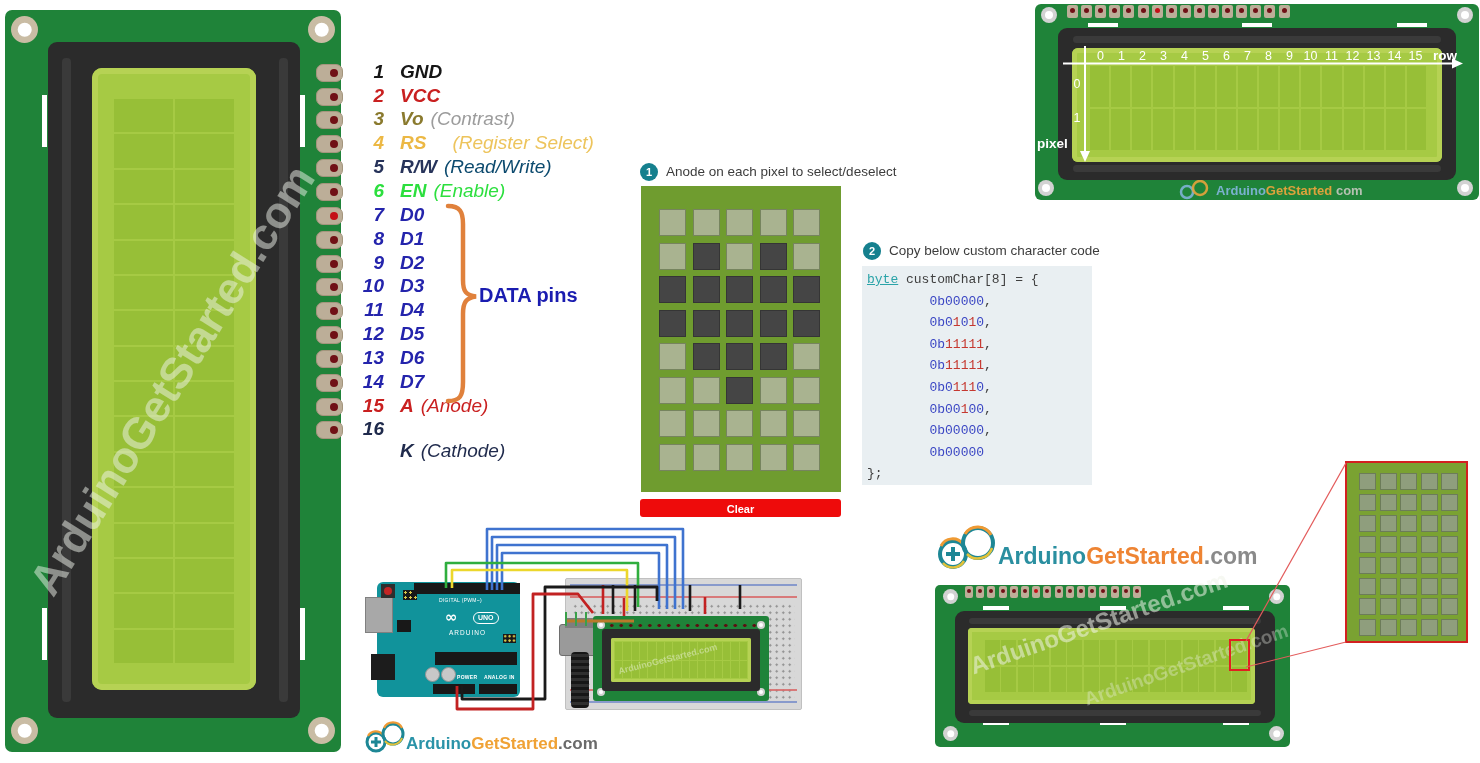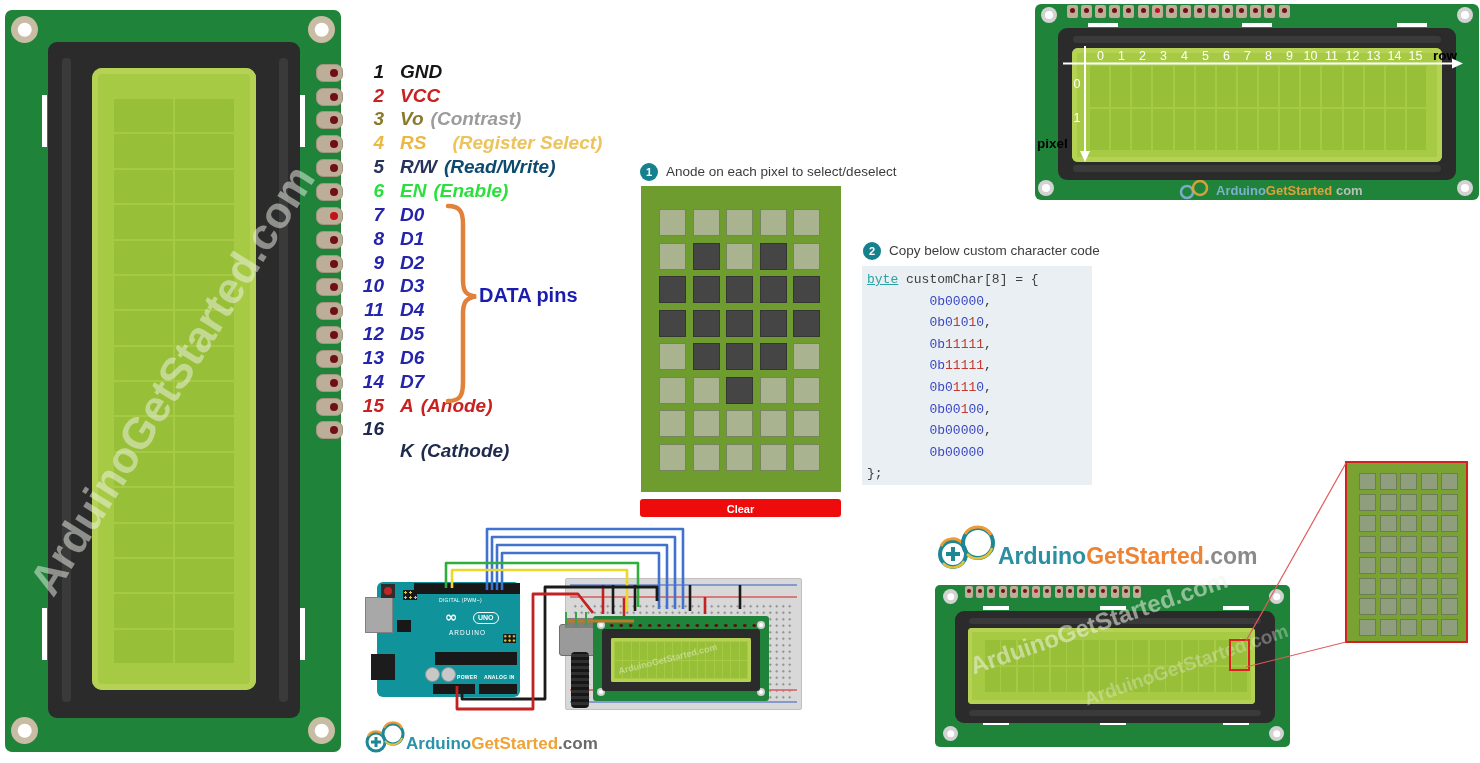--- a/index.html
+++ b/index.html
@@ -14,37 +14,37 @@
   .cellgrid div{background:#97bf37;}
   .hole{position:absolute;background:#c9bca4;border-radius:50%;}
   .hole i{position:absolute;left:50%;top:50%;transform:translate(-50%,-50%);width:54%;height:54%;background:#fff;border-radius:50%;display:block;}
   .screw{position:absolute;background:#d2d2d2;border-radius:50%;}
   .screw i{position:absolute;left:50%;top:50%;transform:translate(-50%,-50%);width:50%;height:50%;background:#fff;border-radius:50%;display:block;}
   .tab{position:absolute;background:#fff;}
   .wm{position:absolute;color:rgba(240,244,235,0.5);white-space:nowrap;font-weight:bold;pointer-events:none;}
   
   .pinrow-num{position:absolute;left:340px;width:44px;text-align:right;font:bold italic 19px "Liberation Sans",sans-serif;}
   .pinrow-label{position:absolute;left:400px;font:bold italic 19px "Liberation Sans",sans-serif;white-space:nowrap;}
-  .pinrow-label .paren{font-weight:bold;font-style:italic;margin-left:7px;}
+  .pinrow-label .paren{font-weight:normal;font-style:italic;margin-left:7px;}
   
   .badge{position:absolute;width:18px;height:18px;border-radius:50%;background:#15808e;color:#fff;
          font:bold 11px "Liberation Sans",sans-serif;text-align:center;line-height:18px;}
   .steptext{position:absolute;font:13.5px "Liberation Sans",sans-serif;color:#3c3c3c;white-space:nowrap;}
   #editor{position:absolute;left:641px;top:186px;width:200px;height:306px;background:#6f9c2f;}
   .pxcell{position:absolute;width:27px;height:27px;box-sizing:border-box;}
   .px-off{background:#a9b390;border:1px solid #76845e;}
   .px-on{background:#454545;border:1px solid #353535;}
   #clear-btn{position:absolute;left:640px;top:499px;width:201px;height:18px;background:#ee0b0b;border:none;border-radius:3px;
              color:#fff;font:bold 11px "Liberation Sans",sans-serif;text-align:center;line-height:18px;cursor:pointer;}
   #codeblock{position:absolute;left:862px;top:266px;width:230px;height:219px;background:#e9eff2;}
   #code-pre{margin:0;padding:3px 0 0 5px;font:13px "Liberation Mono","DejaVu Sans Mono",monospace;line-height:21.6px;white-space:pre;color:#3f3f3f;}
   .ck{color:#2aa3a8;text-decoration:underline;} .c0{color:#3b47c4;} .c1{color:#c53830;}
   
   .axis-num{position:absolute;color:#fff;font:12.5px "Liberation Sans",sans-serif;text-align:center;}
-  .axis-label{position:absolute;color:#000000;font:bold 13.5px "Liberation Sans",sans-serif;}
+  .axis-label{position:absolute;color:#ffffff;font:bold 13.5px "Liberation Sans",sans-serif;}
   
   #breadboard{position:absolute;left:565px;top:578px;width:235px;height:130px;background:#d8d8d8;border:1px solid #c0c0c0;border-radius:2px;}
   .bb-dots{position:absolute;left:6px;top:24px;width:223px;height:98px;
            background-image:radial-gradient(circle,#909090 1px,rgba(0,0,0,0) 1.2px);background-size:6.5px 6.5px;}
   .rail{position:absolute;left:4px;width:227px;height:2px;}
   #arduino{position:absolute;left:377px;top:582px;width:143px;height:115px;background:#11939b;border-radius:6px;}
   .blk{position:absolute;background:#181818;}
   .tinytext{position:absolute;color:#fff;font:5px "Liberation Sans",sans-serif;letter-spacing:.3px;white-space:nowrap;}
   #pot-shaft{position:absolute;left:571px;top:652px;width:18px;height:56px;border-radius:4px;
              background:repeating-linear-gradient(0deg,#161616 0 3px,#2f2f2f 3px 6px);}

